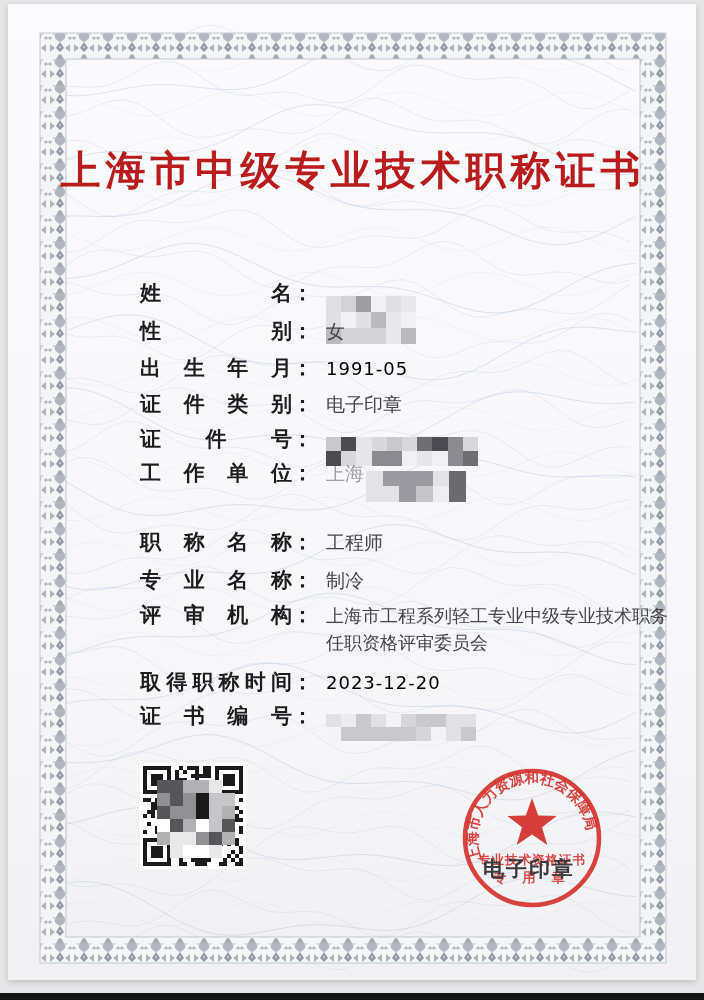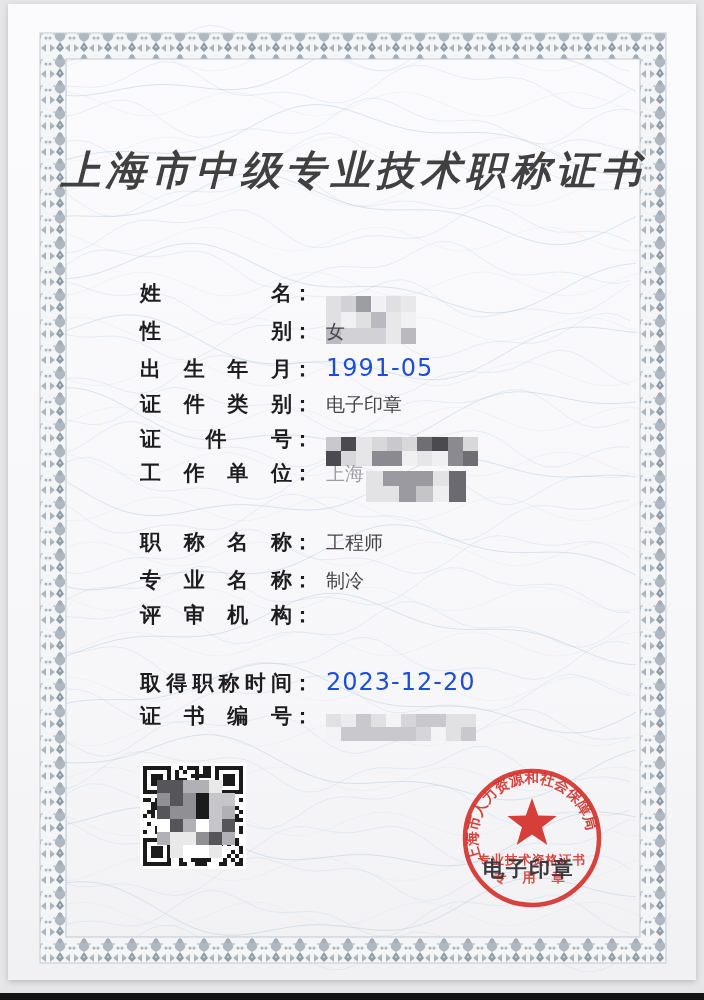--- a/index.html
+++ b/index.html
@@ -11,21 +11,21 @@
          box-shadow:0 2px 6px rgba(0,0,0,.18);}
   .layer{position:absolute;left:0;top:0;}
   .title{position:absolute;left:40px;top:146px;width:626px;text-align:center;
          font-size:40px;font-weight:bold;letter-spacing:5px;line-height:48px;}
   .row{position:absolute;left:140px;display:flex;align-items:baseline;}
   .lbl{display:inline-flex;justify-content:space-between;width:152px;
        font-size:21px;font-weight:bold;color:#1d1d1f;}
   .colon{font-size:21px;font-weight:bold;color:#1d1d1f;width:16px;}
   .val{margin-left:18px;}
   .val-kai{font-family:"DejaVu Serif",serif;font-size:19px;color:#46464a;}
-  .val-num{font-family:"DejaVu Sans",sans-serif;font-size:24px;color:#1d4ed8;letter-spacing:1px;}
+  .val-num{font-family:"DejaVu Sans",sans-serif;font-size:18px;color:#000000;letter-spacing:1px;}
   .val-long{width:352px;font-size:18px;line-height:27px;}
   .val-partial{opacity:.5;filter:blur(.4px);}
   .mosaic{display:grid;margin-left:18px;}
   .mosaic div{width:100%;height:100%;}
   .m-name{width:90px;height:48px;grid-template-columns:repeat(6,1fr);grid-template-rows:repeat(3,1fr);transform:translateY(12px);}
   .m-id{width:152px;height:29px;grid-template-columns:repeat(10,1fr);grid-template-rows:repeat(2,1fr);transform:translateY(5px);}
   .m-work{width:100px;height:31px;grid-template-columns:repeat(6,1fr);grid-template-rows:repeat(2,1fr);transform:translateY(6px);margin-left:2px;}
   .m-cert{width:150px;height:27px;grid-template-columns:repeat(10,1fr);grid-template-rows:repeat(2,1fr);transform:translateY(4px);}
   .qr-wrap{position:absolute;left:140px;top:763px;width:106px;height:106px;background:#fff;}
   .qr-caption{position:absolute;left:116px;top:874px;width:170px;text-align:center;
@@ -116,21 +116,21 @@
     </pattern>
   </defs>
   <rect x="40" y="33" width="626" height="26" fill="url(#lace)"></rect>
   <rect x="40" y="937" width="626" height="26" fill="url(#lace)"></rect>
   <rect x="40" y="33" width="26" height="930" fill="url(#lace)"></rect>
   <rect x="640" y="33" width="26" height="930" fill="url(#lace)"></rect>
   <rect x="40" y="33" width="626" height="930" fill="none" stroke="#c3cbd2" stroke-width="1"></rect>
   <rect x="66" y="59" width="574" height="878" fill="none" stroke="#c3cbd2" stroke-width="1"></rect>
 </svg>
 
-<div class="title" id="title-el" style="color: #404040; font-style: italic;">上海市中级专业技术职称证书</div>
+<div class="title" id="title-el" style="color: #b91c1c;">上海市中级专业技术职称证书</div>
 
 <div class="row" style="top:279px">
   <span class="lbl">
       <span>姓</span>
       <span>名</span>
     </span>
     <span class="colon">：</span>
   <span class="mosaic m-name" id="mz-name">
       <div style="background: rgb(224, 224, 227);"></div>
       <div style="background: rgb(210, 210, 214);"></div>
@@ -255,20 +255,21 @@
   <span class="val val-kai">制冷</span>
 </div>
 <div class="row" style="top:601px">
   <span class="lbl">
       <span>评</span>
       <span>审</span>
       <span>机</span>
       <span>构</span>
     </span>
     <span class="colon">：</span>
+  <span class="val val-kai val-long">上海市工程系列轻工专业中级专业技术职务任职资格评审委员会</span>
 </div>
 <div class="row" style="top:668px">
   <span class="lbl">
       <span>取</span>
       <span>得</span>
       <span>职</span>
       <span>称</span>
       <span>时</span>
       <span>间</span>
     </span>

